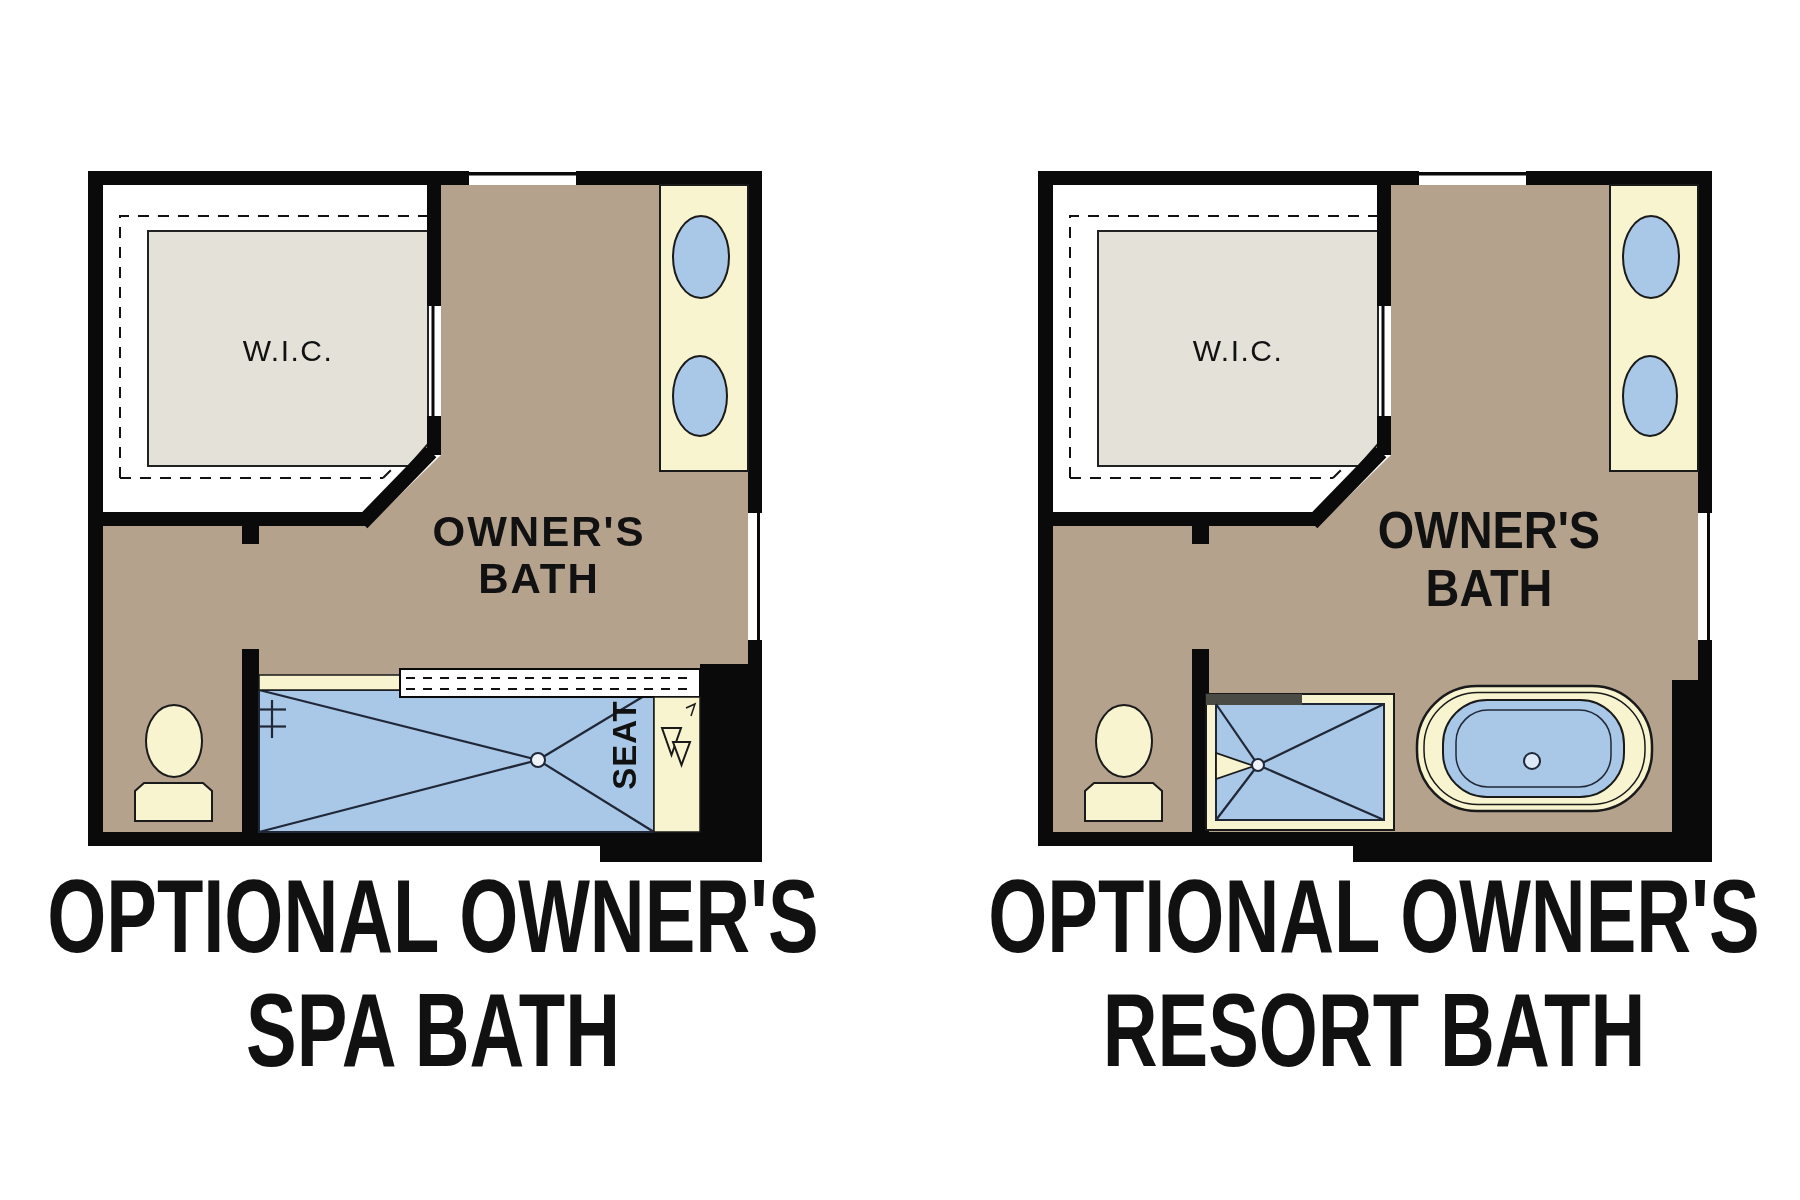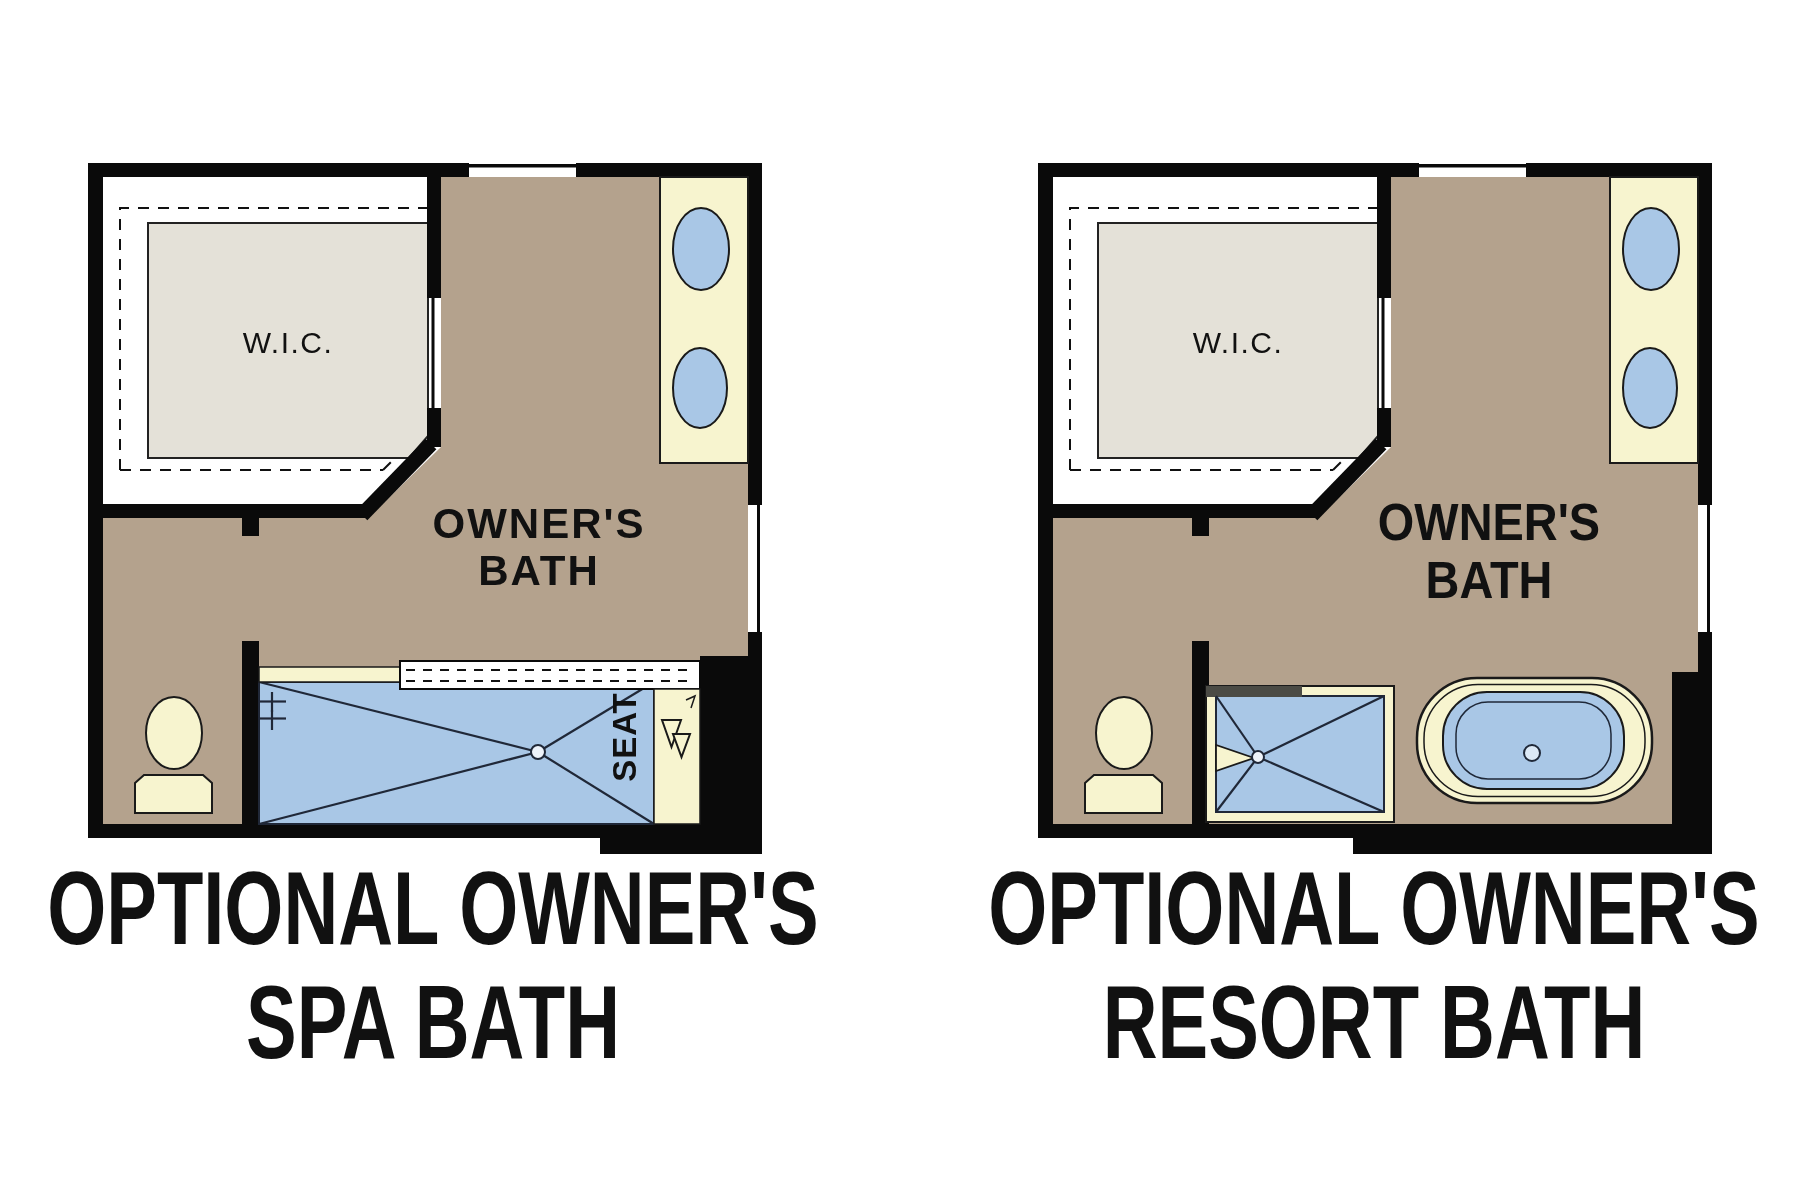--- a/index.html
+++ b/index.html
@@ -1,16 +1,16 @@
 <!DOCTYPE html>
 <html><head>
 <meta charset="utf-8">
 <style>
   html,body{margin:0;padding:0;background:#ffffff;}
-  .stage{position:relative;width:1800px;height:1074px;background:#ffffff;overflow:hidden;}
+  .stage{position:relative;width:1800px;height:1074px;background:#ffffff;overflow:hidden;margin-top:8px;}
   svg{position:absolute;left:0;top:0;}
   text{font-family:"Liberation Sans", sans-serif;fill:#111111;}
   .room-label{font-weight:bold;}
   .caption{font-weight:bold;}
   .closet-label{font-weight:normal;letter-spacing:1.5px;}
   .seat-label{font-weight:bold;letter-spacing:1px;}
 </style>
 </head>
 <body>
 

